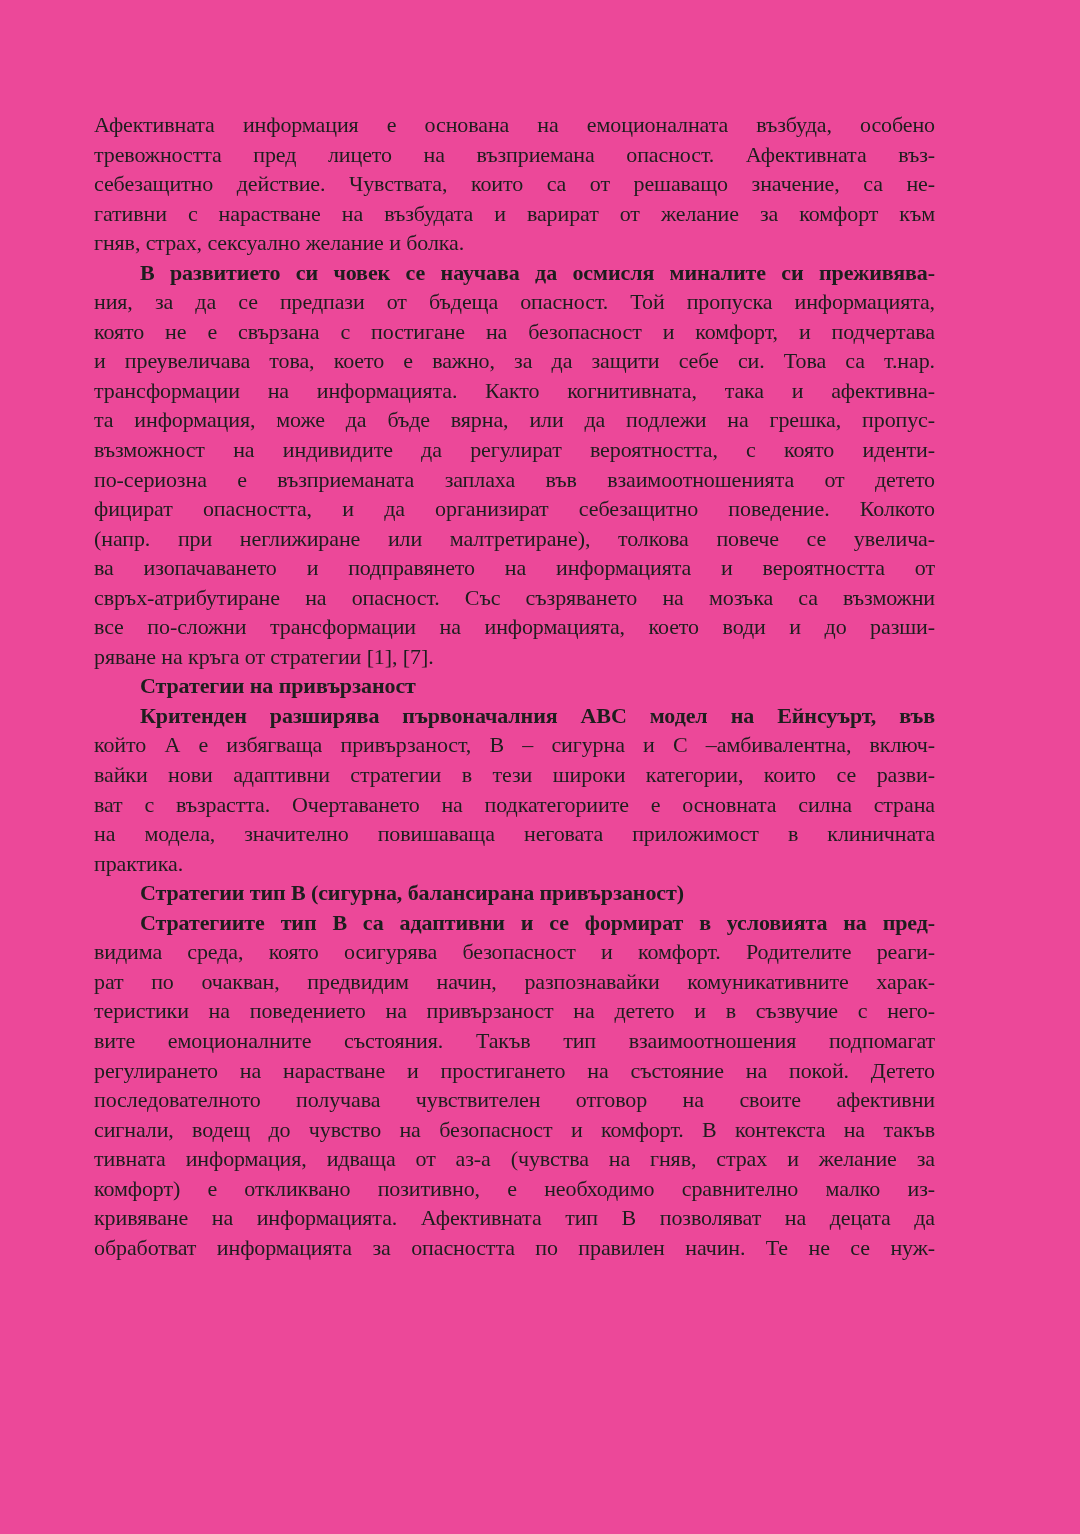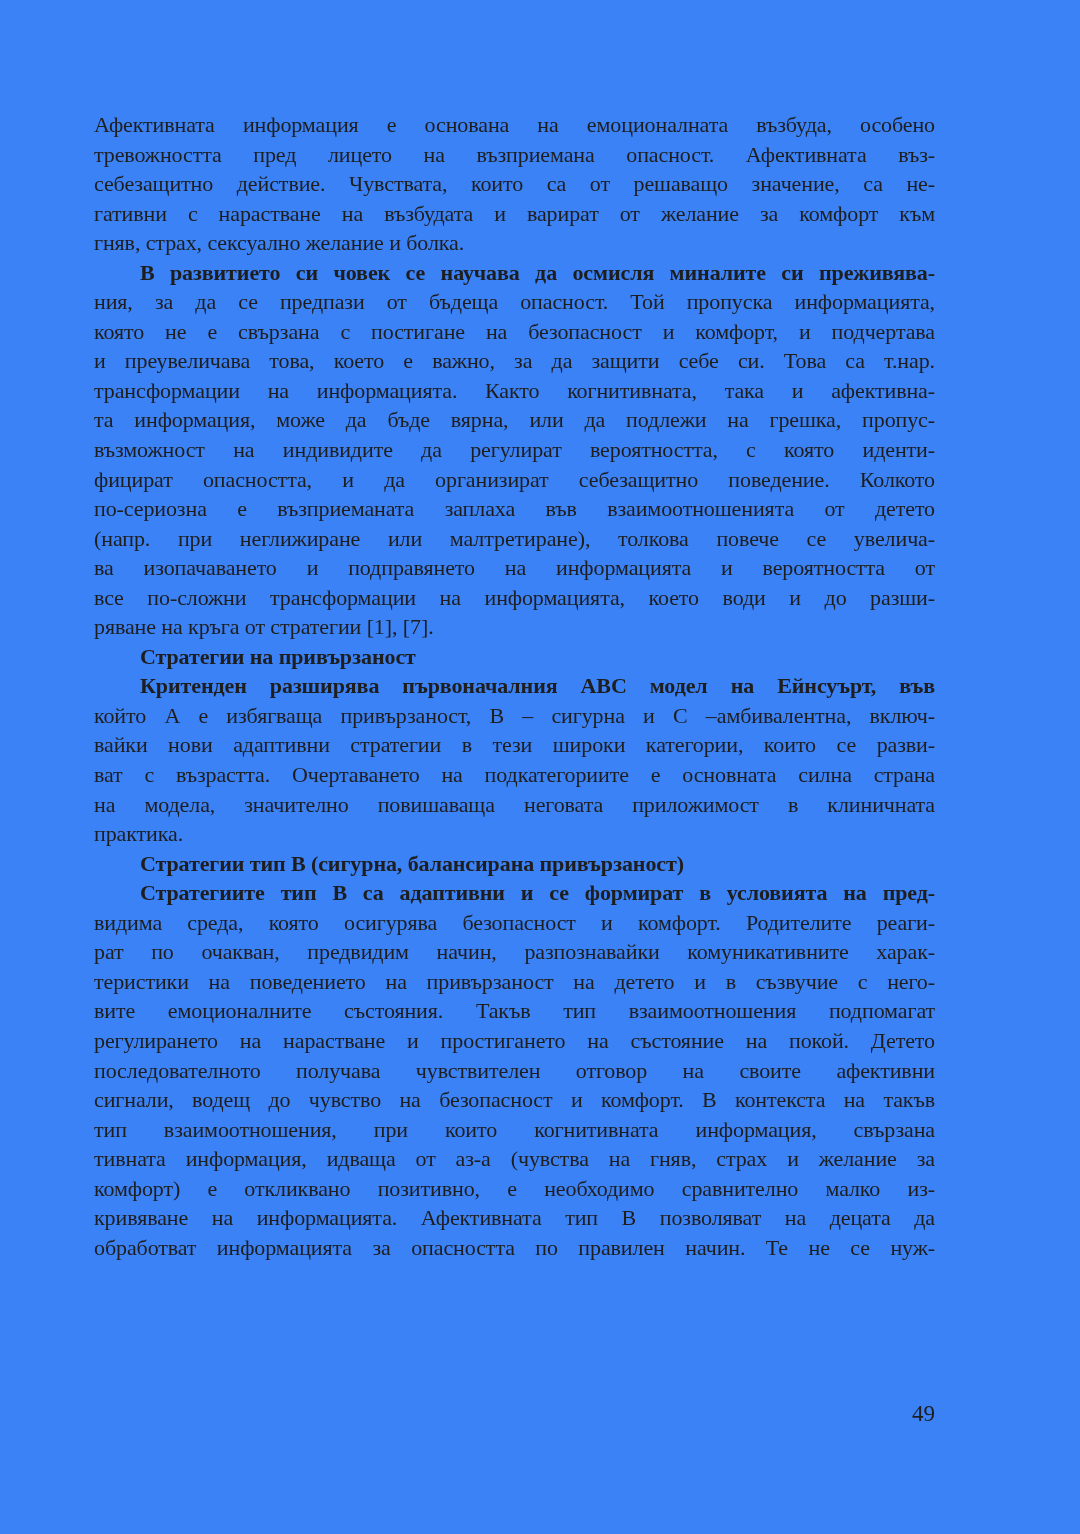--- a/index.html
+++ b/index.html
@@ -4,21 +4,21 @@
 <style>
   html, body {
     margin: 0;
     padding: 0;
     background: #ffffff;
   }
   .sheet {
     position: relative;
     width: 1080px;
     height: 1534px;
-    background: #3b82f6;
+    background: #ec4899;
     overflow: hidden;
     font-family: "Liberation Serif", "DejaVu Serif", serif;
     color: #1e1e1e;
   }
   .text-column {
     position: absolute;
     left: 94px;
     top: 110px;
     width: 841px;
   }
@@ -58,42 +58,41 @@
       <div class="line">себезащитно действие. Чувствата, които са от решаващо значение, са не-</div>
       <div class="line">гативни с нарастване на възбудата и варират от желание за комфорт към</div>
       <div class="line last">гняв, страх, сексуално желание и болка.</div>
       <div class="line indent">В развитието си човек се научава да осмисля миналите си преживява-</div>
       <div class="line">ния, за да се предпази от бъдеща опасност. Той пропуска информацията,</div>
       <div class="line">която не е свързана с постигане на безопасност и комфорт, и подчертава</div>
       <div class="line">и преувеличава това, което е важно, за да защити себе си. Това са т.нар.</div>
       <div class="line">трансформации на информацията. Както когнитивната, така и афективна-</div>
       <div class="line">та информация, може да бъде вярна, или да подлежи на грешка, пропус-</div>
       <div class="line">възможност на индивидите да регулират вероятността, с която иденти-</div>
+      <div class="line">по-сериозна е възприеманата заплаха във взаимоотношенията от детето</div>
       <div class="line">фицират опасността, и да организират себезащитно поведение. Колкото</div>
-      <div class="line">по-сериозна е възприеманата заплаха във взаимоотношенията от детето</div>
       <div class="line">(напр. при неглижиране или малтретиране), толкова повече се увелича-</div>
       <div class="line">ва изопачаването и подправянето на информацията и вероятността от</div>
+      <div class="line">свръх-атрибутиране на опасност. Със съзряването на мозъка са възможни</div>
       <div class="line">все по-сложни трансформации на информацията, което води и до разши-</div>
       <div class="line last">ряване на кръга от стратегии [1], [7].</div>
       <div class="line indent last">Стратегии на привързаност</div>
       <div class="line indent">Критенден разширява първоначалния АВС модел на Ейнсуърт, във</div>
       <div class="line">който А е избягваща привързаност, В – сигурна и С –амбивалентна, включ-</div>
       <div class="line">вайки нови адаптивни стратегии в тези широки категории, които се разви-</div>
       <div class="line">ват с възрастта. Очертаването на подкатегориите е основната силна страна</div>
       <div class="line">на модела, значително повишаваща неговата приложимост в клиничната</div>
       <div class="line last">практика.</div>
       <div class="line indent last">Стратегии тип В (сигурна, балансирана привързаност)</div>
       <div class="line indent">Стратегиите тип В са адаптивни и се формират в условията на пред-</div>
       <div class="line">видима среда, която осигурява безопасност и комфорт. Родителите реаги-</div>
       <div class="line">рат по очакван, предвидим начин, разпознавайки комуникативните харак-</div>
       <div class="line">теристики на поведението на привързаност на детето и в съзвучие с него-</div>
       <div class="line">вите емоционалните състояния. Такъв тип взаимоотношения подпомагат</div>
       <div class="line">регулирането на нарастване и простигането на състояние на покой. Детето</div>
       <div class="line">последователното получава чувствителен отговор на своите афективни</div>
       <div class="line">сигнали, водещ до чувство на безопасност и комфорт. В контекста на такъв</div>
-      <div class="line">тип взаимоотношения, при които когнитивната информация, свързана</div>
       <div class="line">тивната информация, идваща от аз-а (чувства на гняв, страх и желание за</div>
       <div class="line">комфорт) е откликвано позитивно, е необходимо сравнително малко из-</div>
       <div class="line">кривяване на информацията. Афективната тип В позволяват на децата да</div>
       <div class="line">обработват информацията за опасността по правилен начин. Те не се нуж-</div>
     </div>
-  <div class="page-number">49</div>
 </div>
 
 </body></html>

